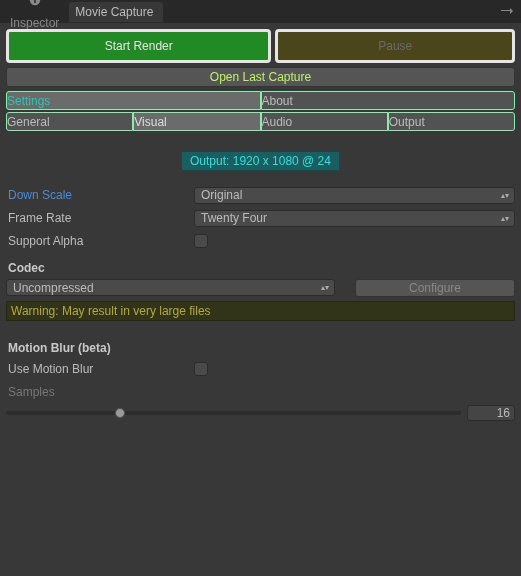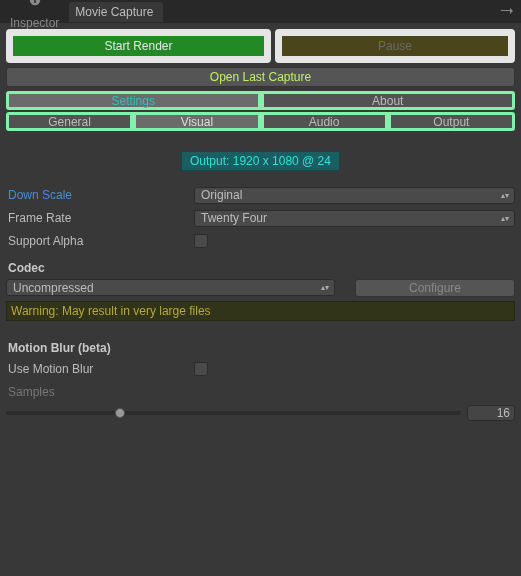--- a/index.html
+++ b/index.html
@@ -12,30 +12,30 @@
   .window-tab .i-icon { width: 12px; height: 12px; fill: #888; }
   .tab-spacer { flex: 1; }
   .menu-icon { padding: 0 8px; cursor: pointer; color: #888; }
   .menu-icon svg { width: 12px; height: 10px; fill: #888; }
 
   
   .content { padding: 4px 6px; }
 
   
   .big-row { display: flex; gap: 4px; margin: 2px 0 4px 0; }
-  .big-btn { flex: 1; height: 34px; border-radius: 4px; display: flex; align-items: center; justify-content: center; border: 7px solid #e5e5e5; font-size: 13px; cursor: pointer; }
+  .big-btn { flex: 1; height: 34px; border-radius: 4px; display: flex; align-items: center; justify-content: center; border: 3px solid #e5e5e5; font-size: 13px; cursor: pointer; }
   .start-btn { background: #218a24; color: #e4e4e4; }
   .pause-btn { background: #4b451b; color: #6a6a6a; flex: 0.9; }
 
   
   .open-last { height: 20px; background: #555; border: 1px solid #333; border-radius: 3px; display: flex; align-items: center; justify-content: center; color: #bef264; margin-bottom: 4px; cursor: pointer; }
 
   
   .strip { display: flex; margin: 2px 0; gap: 0; }
-  .strip .seg { flex: 1; height: 19px; background: #525252; border: 3px solid #86efac; display: flex; align-items: center; justify-content: center; color: #bbb; cursor: pointer; font-size: 12px; }
+  .strip .seg { flex: 1; height: 19px; background: #525252; border: 1px solid #86efac; display: flex; align-items: center; justify-content: flex-start; color: #bbb; cursor: pointer; font-size: 12px; }
   .strip .seg.sel { background: #6b6b6b; color: #ddd; }
   .strip .seg.settings-sel { background: #6b6b6b; }
   .strip .seg.settings-sel span { color: #2cc3b7; }
   .strip .seg:first-child { border-radius: 3px 0 0 3px; }
   .strip .seg:last-child { border-radius: 0 3px 3px 0; }
 
   .gap { height: 18px; }
 
   
   .output-banner { display: flex; justify-content: center; margin-bottom: 14px; }

